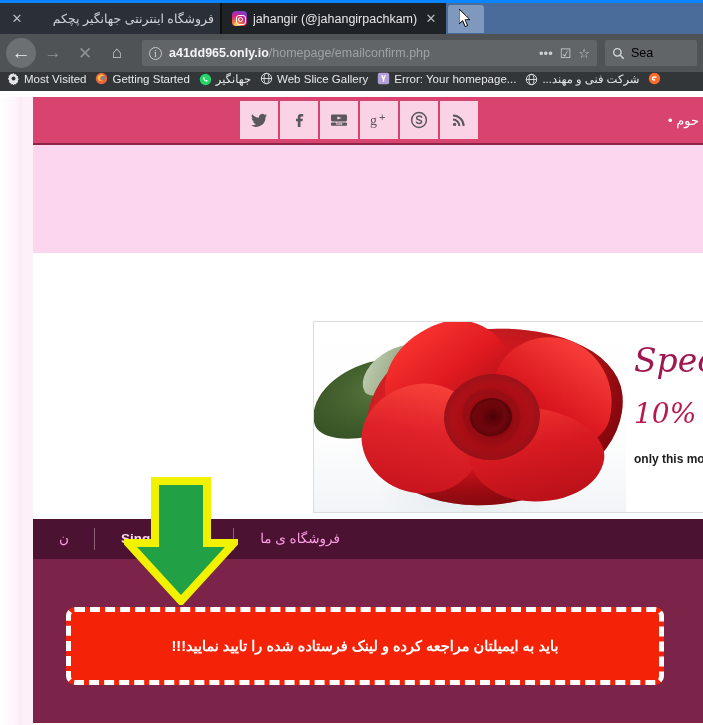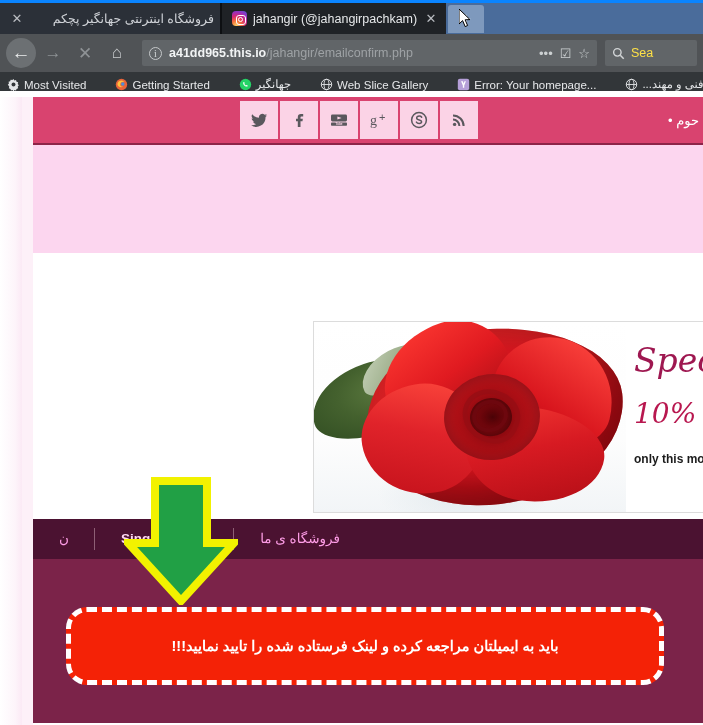--- a/index.html
+++ b/index.html
@@ -169,29 +169,29 @@
   .url-ico { color: #ccd0d2; font-size: 13px; flex: 0 0 auto; }
   .searchbar {
     width: 92px; height: 26px;
     background: #616568;
     border-radius: 2px;
     display: flex; align-items: center;
     gap: 6px; padding: 0 7px;
     overflow: hidden;
     flex: 0 0 92px;
   }
-  .search-ph { font-size: 12.5px; color: #fde047; white-space: nowrap; }
+  .search-ph { font-size: 12.5px; color: #000000; white-space: nowrap; }
 
   
   .bookmarks {
     height: 19px;
     background: #323639;
     display: flex;
-    align-items: flex-end;
-    gap: 29px;
+    align-items: flex-start;
+    gap: 9px;
     padding: 0 7px;
     overflow: hidden;
     white-space: nowrap;
   }
   .bm { display: flex; align-items: center; gap: 4px; flex: 0 0 auto; }
   .bm-label { font-size: 11.5px; color: #e6e8ea; }
   .bm-label.rtl { direction: rtl; }
   .bmi { width: 13px; height: 13px; flex: 0 0 13px; display: block; }
 
   
@@ -434,21 +434,21 @@
     height: 164px;
     background: #7b2349;
     position: relative;
   }
   .alert-box {
     position: absolute;
     left: 33px; top: 48px;
     width: 598px; height: 78px;
     background: #f42206;
     border: 5px dashed #ffffff;
-    border-radius: 21px;
+    border-radius: 9px;
     display: flex;
     align-items: center;
     justify-content: center;
   }
   .alert-text {
     color: #ffffff;
     font-size: 14.5px;
     font-weight: bold;
     direction: rtl;
     text-align: center;
@@ -488,21 +488,21 @@
   </div>
 
   <div class="navbar">
     <div class="navbtn back">←</div>
     <div class="navbtn dim">→</div>
     <div class="navbtn dim">✕</div>
     <div class="navbtn">⌂</div>
 
     <div class="urlbar">
       <span class="url-info">i</span>
-      <span class="url-text"><b>a41dd965.this.io</b><span>/jahangir/emailconfirm.php</span></span>
+      <span class="url-text"><b>a41dd965.only.io</b><span>/homepage/emailconfirm.php</span></span>
       <span class="url-ico">•••</span>
       <span class="url-ico">☑</span>
       <span class="url-ico">☆</span>
     </div>
 
     <div class="searchbar">
       <svg class="bmi" viewBox="0 0 16 16">
         <circle cx="6.6" cy="6.6" r="4.6" fill="none" stroke="#d2d5d7" stroke-width="1.7"></circle>
         <line x1="10.2" y1="10.2" x2="14.4" y2="14.4" stroke="#d2d5d7" stroke-width="1.9"></line>
       </svg>

